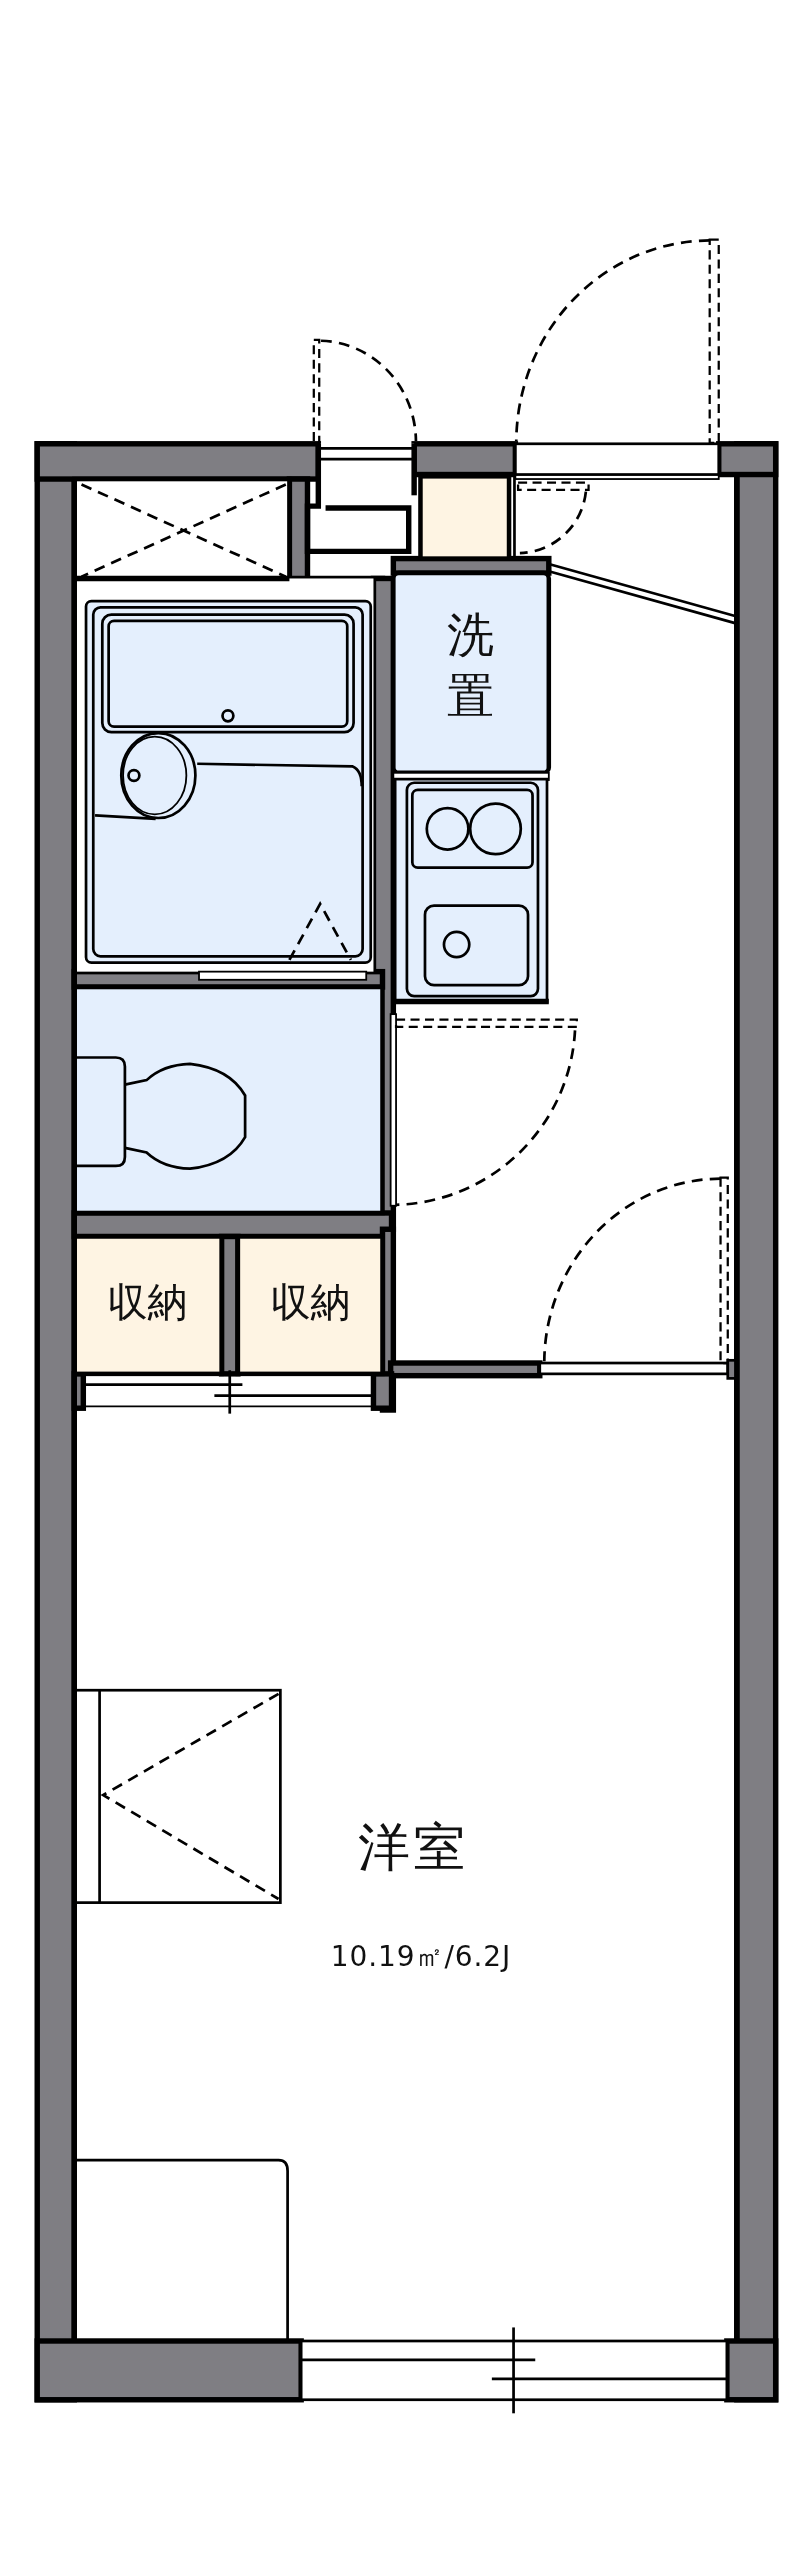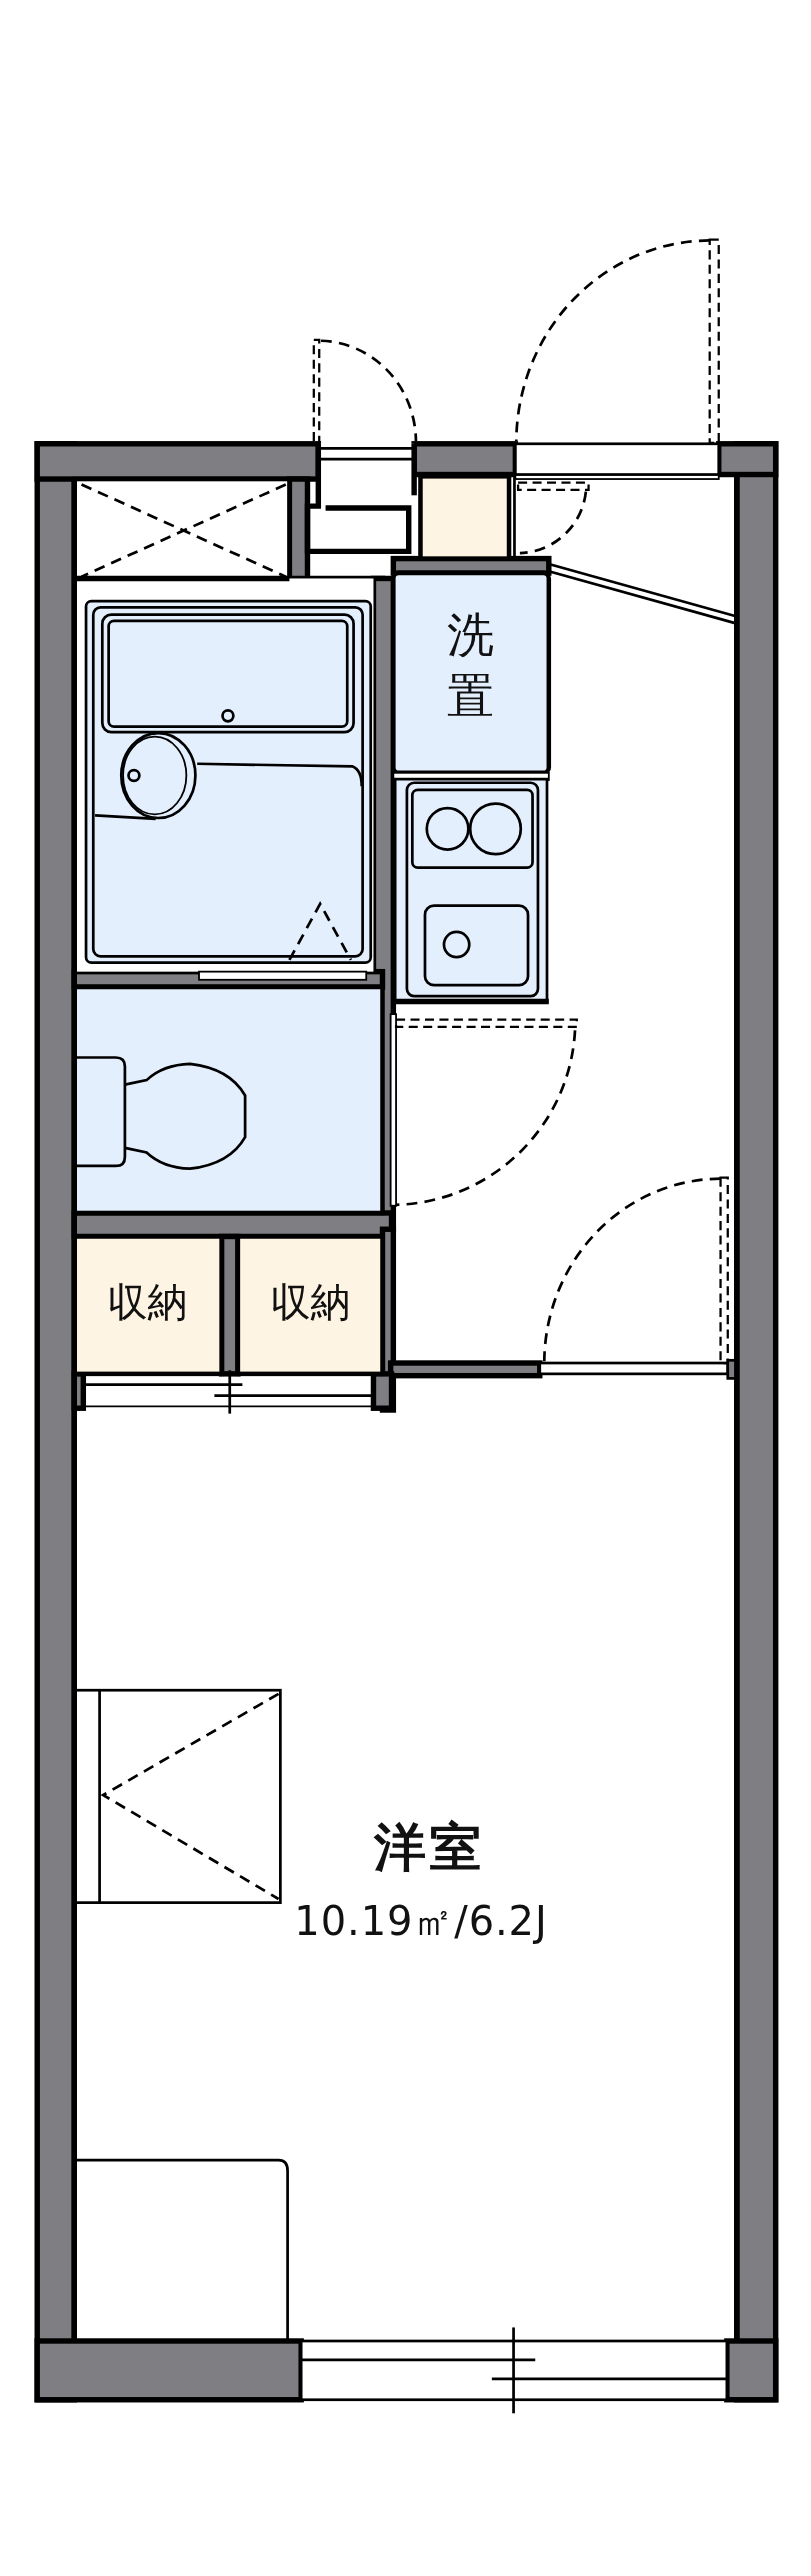--- a/index.html
+++ b/index.html
@@ -2,21 +2,21 @@
 <html style="font-size:14.5px"><head>
 <meta charset="utf-8">
 <style>
   html, body { margin:0; padding:0; background:#ffffff; }
   body { width:812px; height:2576px; position:relative; overflow:hidden;
          font-family:"DejaVu Sans", sans-serif; }
   svg { position:absolute; left:0; top:0; }
   .label { position:absolute; color:#111; font-family:"DejaVu Sans", sans-serif;
            text-align:center; white-space:nowrap; line-height:1; }
   .room-name { font-size:52px; letter-spacing:3.6px; }
-  .room-area { font-size:40px; letter-spacing:0.9px; }
+  .room-area { font-size:28px; letter-spacing:0.9px;margin-top:42px; }
   .small-label { font-size:40px; }
   .vert-label { font-size:47px; line-height:61px; }
 </style>
 </head>
 <body>
 
 <svg width="812" height="2576" viewBox="0 0 898 2850" xmlns="http://www.w3.org/2000/svg">
   <defs>
     <style>
       .wall { fill:#7f7e83; stroke:#000; stroke-width:6; }
@@ -210,16 +210,16 @@
 
 <div class="label vert-label" style="left:393px; top:604px; width:155px;">
   <div>洗</div>
   <div>置</div>
 </div>
 
 <div class="label small-label" style="left:74px; top:1282px; width:147px;">収納</div>
 
 <div class="label small-label" style="left:238px; top:1282px; width:145px;">収納</div>
 
-<div class="label room-name" style="left:294px; top:1821px; width:271px;font-weight:bold;">洋室</div>
+<div class="label room-name" style="left:278px; top:1821px; width:271px;">洋室</div>
 
 <div class="label room-area" style="left:240px; top:1901px; width:362px;">10.19㎡/6.2J</div>
 
 
 </body></html>

